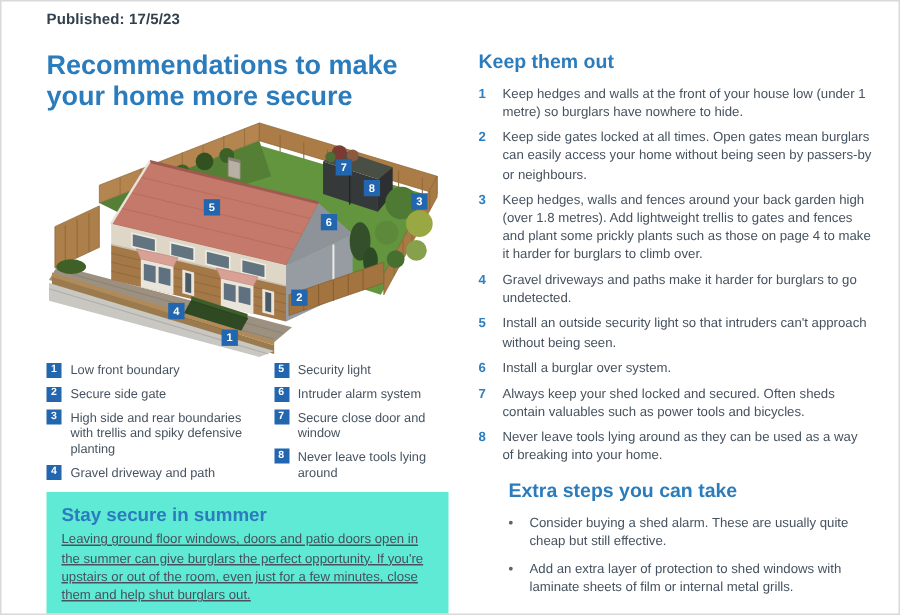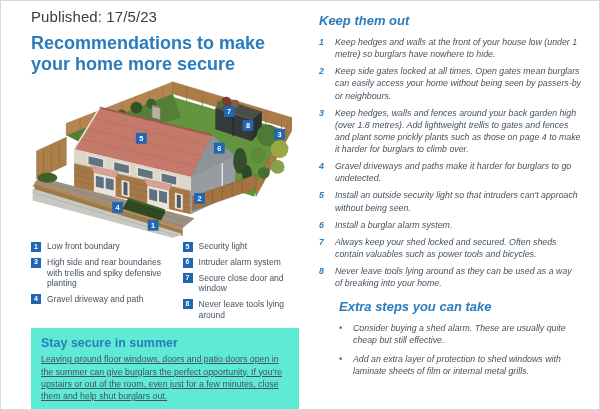--- a/index.html
+++ b/index.html
@@ -1,34 +1,34 @@
 <!DOCTYPE html>
 <html><head>
 <meta charset="utf-8">
 <style>
   html,body{margin:0;padding:0;background:#fff;}
   .page{position:relative;width:600px;height:410px;background:#ffffff;border:1px solid #d9d9d9;
         box-sizing:border-box;font-family:"Liberation Sans",sans-serif;overflow:hidden;}
-  .published{position:absolute;left:30px;top:7px;font-size:15px;color:#33404d;font-weight:normal;letter-spacing:.1px;}
+  .published{position:absolute;left:30px;top:7px;font-size:10px;color:#33404d;font-weight:bold;letter-spacing:.1px;}
   
   .leftcol{position:absolute;left:30px;top:32px;width:268px;}
   .maintitle{font-size:18px;font-weight:bold;color:#2b7cbc;line-height:1.18;margin:0 0 3px 0;}
   .illus{display:block;width:268px;height:160px;}
   .legend{display:flex;gap:20px;margin-top:3px;}
   .legcol{display:flex;flex-direction:column;gap:5px;}
   .legcol.c1{width:140px;}
   .legcol.c2{width:124px;}
   .legitem{display:flex;gap:6px;font-size:8.5px;color:#46525f;line-height:1.25;}
   .legnum{flex:0 0 10px;height:10px;background:#2166ae;color:#fff;font-size:7px;font-weight:bold;
           display:flex;align-items:center;justify-content:center;margin-top:0.5px;}
   .summer{background:#5eead4;margin-top:8px;width:268px;box-sizing:border-box;padding:8px 10px 10px 10px;}
   .summer h2{font-size:12.5px;color:#2b7cbc;margin:0 0 3px 0;font-weight:bold;}
   .summer p{font-size:8.8px;color:#46525f;margin:0;line-height:1.4;text-decoration:underline;}
   
-  .rightcol{position:absolute;left:318px;top:12px;width:262px;font-style:italic;}
+  .rightcol{position:absolute;left:318px;top:32px;width:262px;}
   .rtitle{font-size:13px;font-weight:bold;color:#2b7cbc;margin:0 0 8px 0;}
   .kitem{display:flex;gap:8px;margin-bottom:5px;font-size:8.8px;line-height:1.38;color:#46525f;}
   .knum{color:#2f7fbe;font-weight:bold;flex:0 0 8px;}
   .extra{margin-top:10px;margin-left:20px;}
   .bitem{display:flex;gap:8px;margin-bottom:6px;font-size:8.8px;line-height:1.38;color:#46525f;}
   .bul{color:#5a6570;flex:0 0 6px;font-weight:bold;}
   
   .mk rect{fill:#2166ae;}
   .mk text{fill:#ffffff;font-size:7.5px;font-weight:bold;font-family:"Liberation Sans",sans-serif;text-anchor:middle;}
 </style>
@@ -235,20 +235,24 @@
         </g>
     </svg>
 
     <div class="legend">
       <div class="legcol c1">
         <div class="legitem">
             <span class="legnum">1</span>
             <span>Low front boundary</span>
           </div>
         <div class="legitem">
+            <span class="legnum">2</span>
+            <span>Secure side gate</span>
+          </div>
+        <div class="legitem">
             <span class="legnum">3</span>
             <span>High side and rear boundaries with trellis and spiky defensive planting</span>
           </div>
         <div class="legitem">
             <span class="legnum">4</span>
             <span>Gravel driveway and path</span>
           </div>
       </div>
       <div class="legcol c2">
         <div class="legitem">
@@ -294,21 +298,21 @@
     <div class="kitem">
         <span class="knum">4</span>
         <span>Gravel driveways and paths make it harder for burglars to go undetected.</span>
       </div>
     <div class="kitem">
         <span class="knum">5</span>
         <span>Install an outside security light so that intruders can't approach without being seen.</span>
       </div>
     <div class="kitem">
         <span class="knum">6</span>
-        <span>Install a burglar alarm system.</span>
+        <span>Install a burglar over system.</span>
       </div>
     <div class="kitem">
         <span class="knum">7</span>
         <span>Always keep your shed locked and secured. Often sheds contain valuables such as power tools and bicycles.</span>
       </div>
     <div class="kitem">
         <span class="knum">8</span>
         <span>Never leave tools lying around as they can be used as a way of breaking into your home.</span>
       </div>
 

